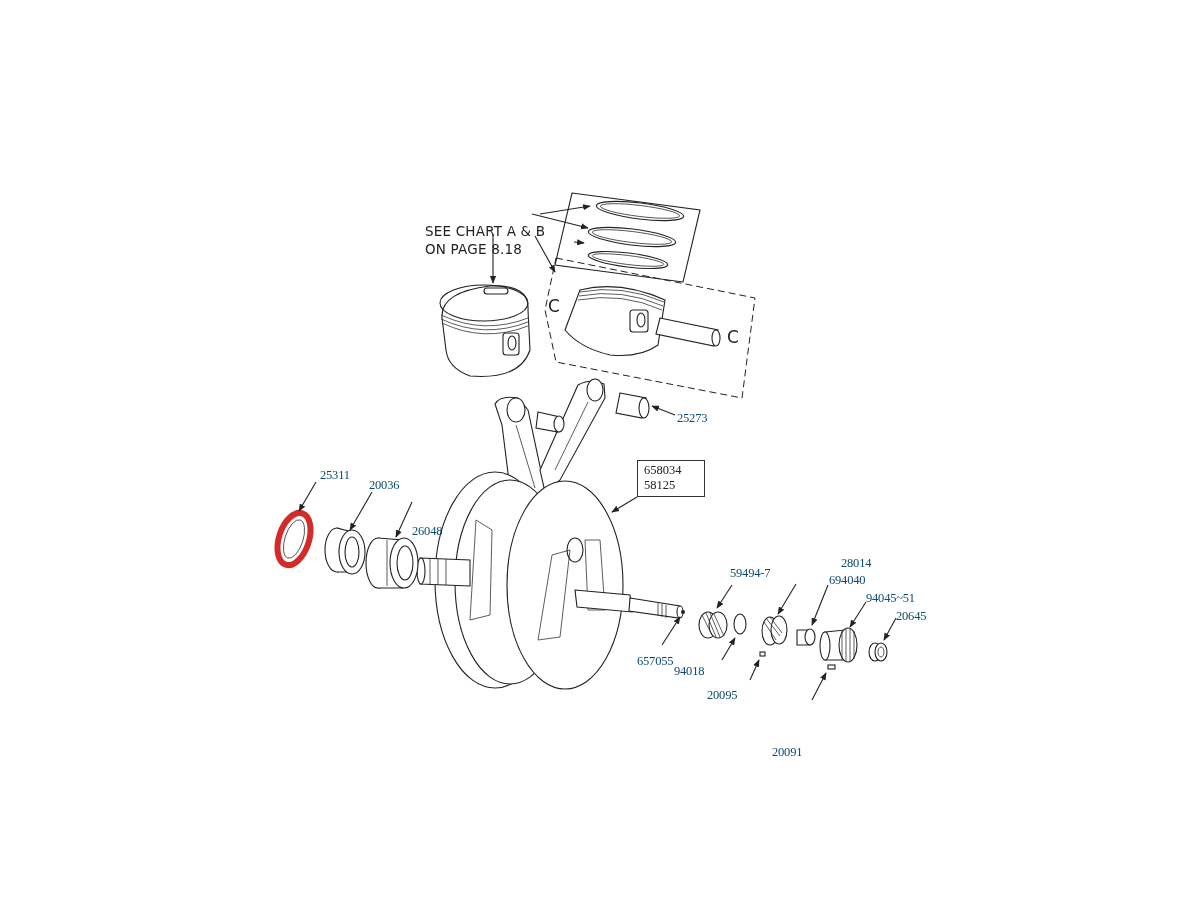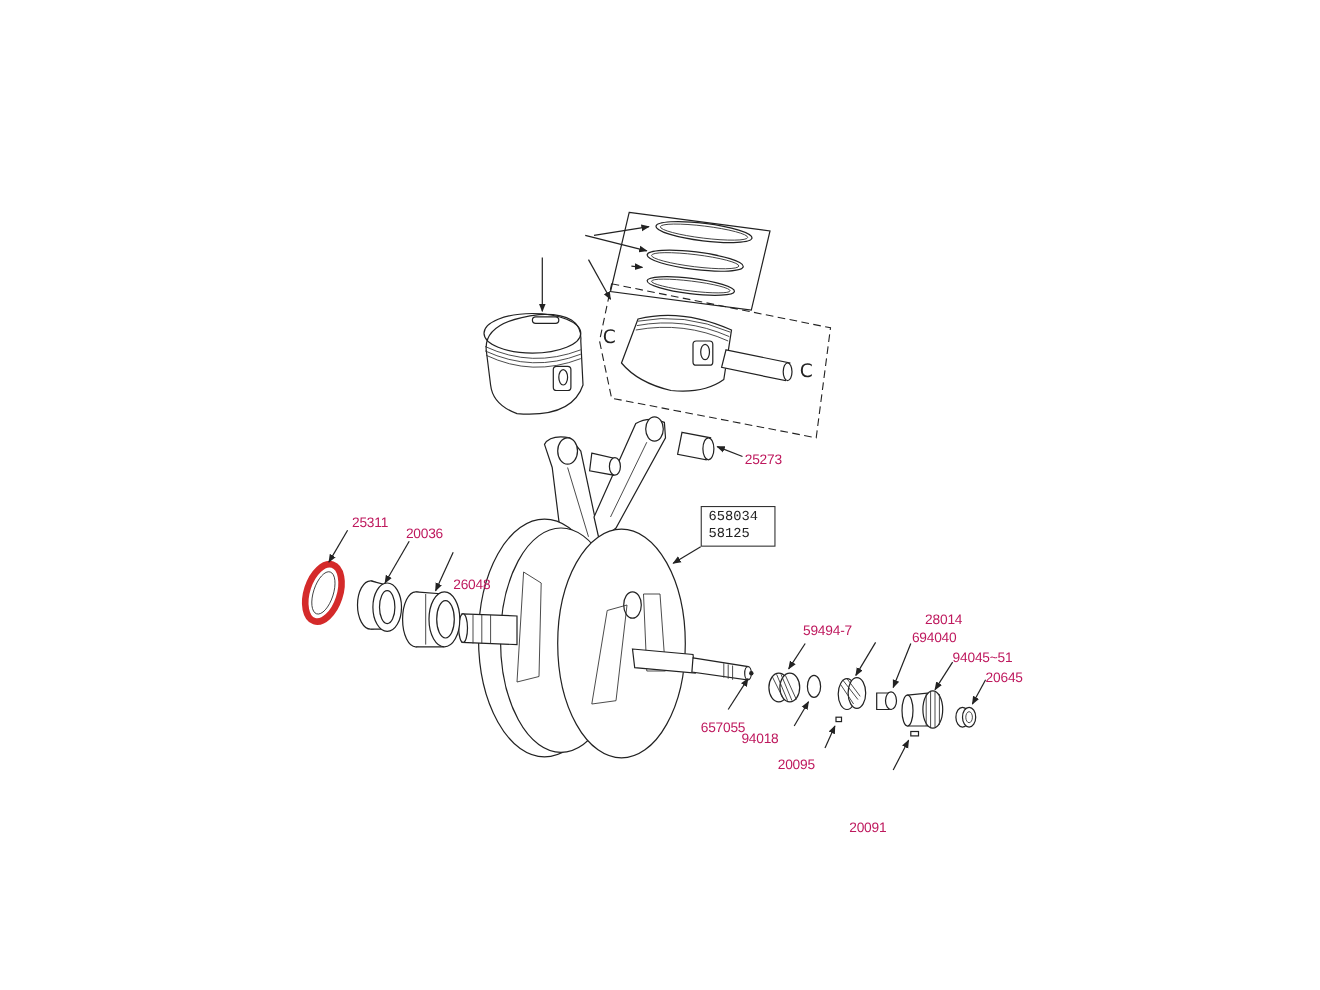--- a/index.html
+++ b/index.html
@@ -1,20 +1,20 @@
 <!DOCTYPE html>
 <html><head>
   <meta charset="utf-8">
   <style>
     html, body { margin: 0; padding: 0; background: #ffffff; }
     body { width: 1200px; height: 900px; position: relative; overflow: hidden; font-family: "Liberation Sans", sans-serif; }
     #canvas { position: absolute; left: 0; top: 0; width: 1200px; height: 900px; }
-    .lbl { position: absolute; font-family: Liberation Sans, sans-serif; font-size: 12.5px; color: #be185d; white-space: nowrap; letter-spacing: -0.2px; line-height: 14px; }
+    .lbl { position: absolute; font-family: Liberation Serif, serif; font-size: 12.5px; color: #0c4a6e; white-space: nowrap; letter-spacing: -0.2px; line-height: 14px; }
     .note { position: absolute; font-family: "DejaVu Sans", sans-serif; font-size: 13.5px; color: #222; line-height: 18px; letter-spacing: 0.2px; }
-    .boxlbl { position: absolute; left: 637px; top: 460px; width: 68px; height: 37px; border: 1px solid #333; box-sizing: border-box; padding: 2px 0 0 6px; font-family: Liberation Mono, monospace; font-size: 12.5px; line-height: 15px; color: #222; }
+    .boxlbl { position: absolute; left: 637px; top: 460px; width: 68px; height: 37px; border: 1px solid #333; box-sizing: border-box; padding: 2px 0 0 6px; font-family: Liberation Serif, serif; font-size: 12.5px; line-height: 15px; color: #222; }
     svg { position: absolute; left: 0; top: 0; }
     .ln { fill: none; stroke: #222; stroke-width: 1.1; }
     .thin { fill: none; stroke: #333; stroke-width: 0.8; }
     .wf { fill: #fff; stroke: #222; stroke-width: 1.1; }
     .dash { fill: none; stroke: #222; stroke-width: 1; stroke-dasharray: 7 4; }
   </style>
 </head>
 <body>
 
 <div id="canvas">
@@ -168,20 +168,24 @@
     <line class="ln" x1="812" y1="700" x2="826" y2="673" marker-end="url(#ah)"></line>
   </g>
   <g>
     <ellipse class="wf" cx="875" cy="652" rx="6" ry="9"></ellipse>
     <ellipse class="wf" cx="881" cy="652" rx="6" ry="9"></ellipse>
     <ellipse class="thin" cx="881" cy="652" rx="3" ry="5"></ellipse>
     <line class="ln" x1="896" y1="618" x2="884" y2="640" marker-end="url(#ah)"></line>
   </g>
 </svg>
 
+<div class="note" style="left:425px; top:222px;">
+  <div>SEE CHART A &amp; B</div>
+  <div>ON PAGE 8.18</div>
+</div>
 
 <div class="boxlbl">
   <div>658034</div>
   <div>58125</div>
 </div>
 
 <div class="lbl" style="left:320px; top:468px;">25311</div>
 <div class="lbl" style="left:369px; top:478px;">20036</div>
 <div class="lbl" style="left:412px; top:488px;margin-top:36px;">26048</div>
 <div class="lbl" style="left:677px; top:411px;">25273</div>

